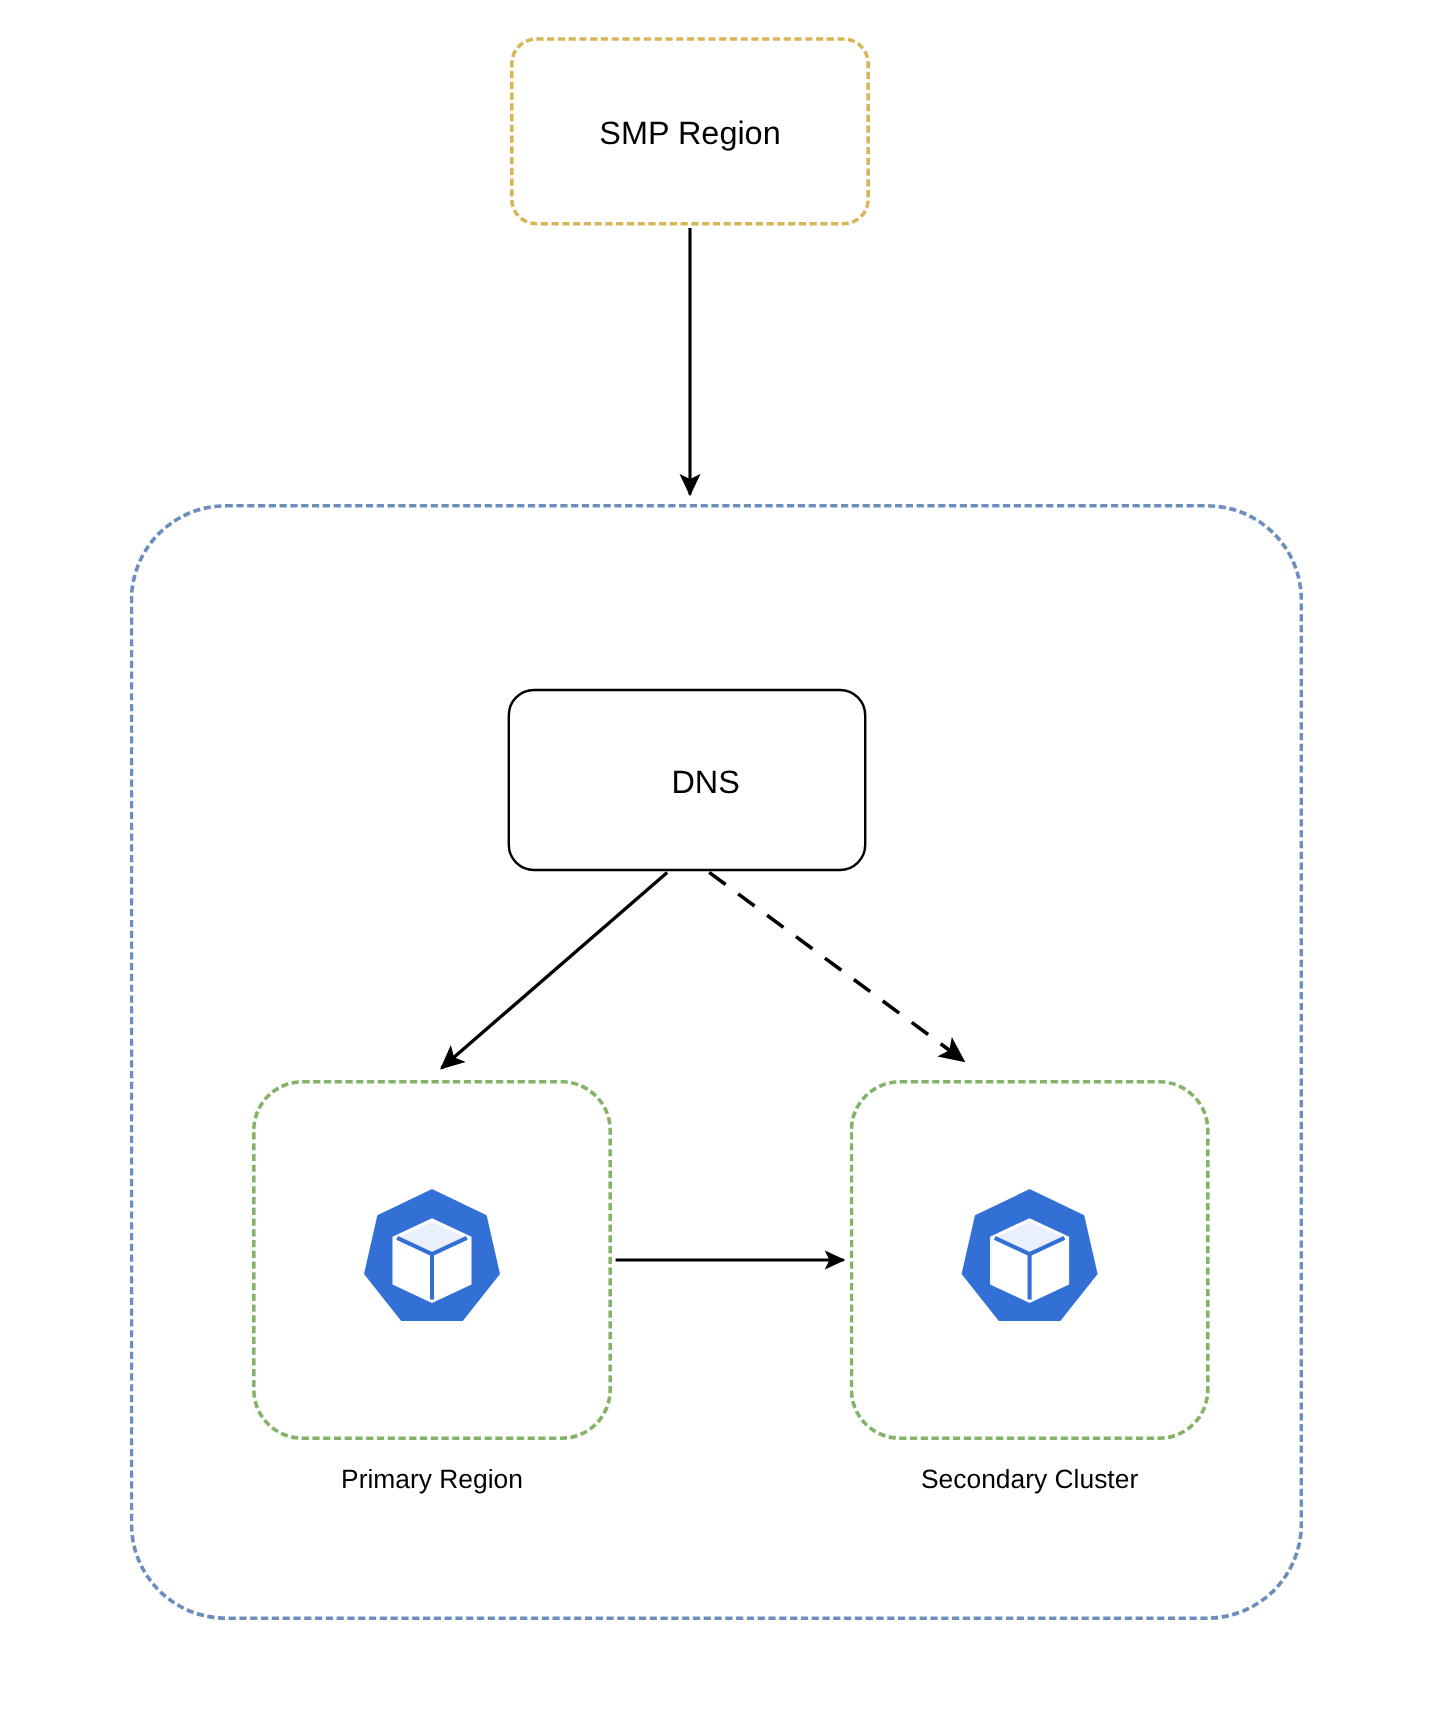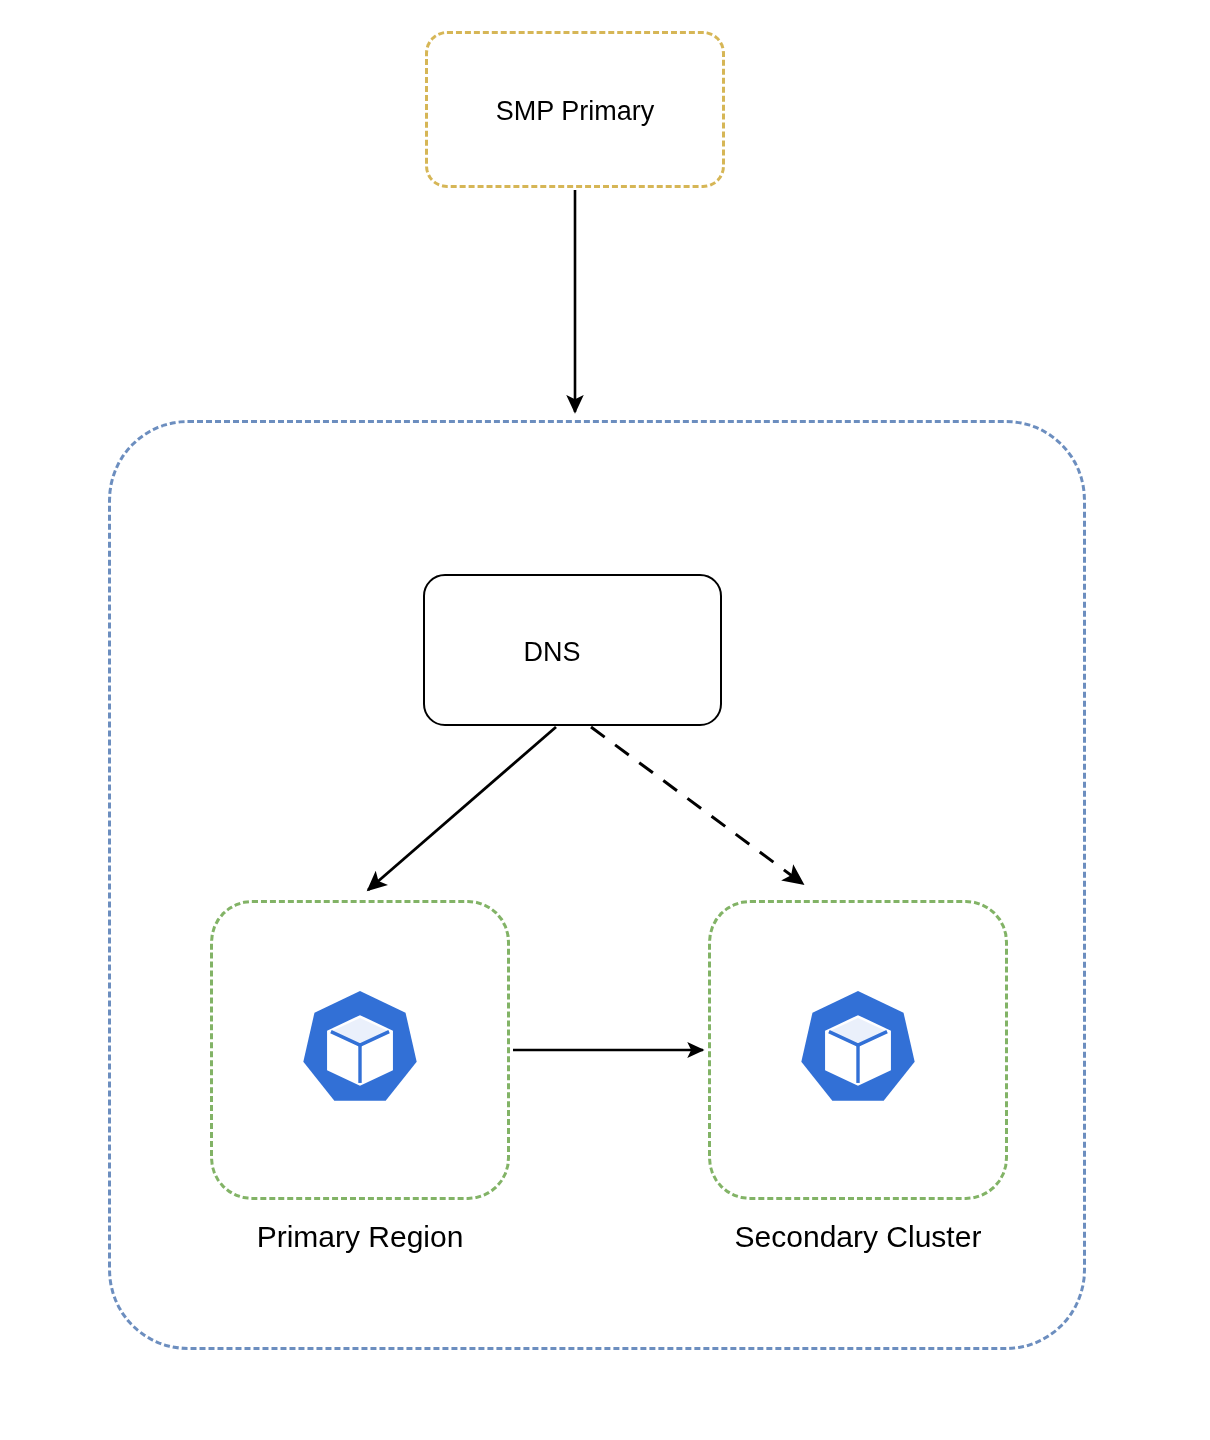--- a/index.html
+++ b/index.html
@@ -78,26 +78,27 @@
   }
   .smp-label {
     left: 425px;
     top: 95px;
     width: 300px;
   }
   .dns-label {
     left: 423px;
     top: 636px;
     width: 258px;
+    padding-left: 36px;
   }
   .region-caption {
     position: absolute;
     text-align: center;
     color: #000000;
-    font-size: 30px;
+    font-size: 22px;
     white-space: nowrap;
     user-select: none;
   }
   .caption-primary   { left: 210px; top: 1220px; width: 300px; }
   .caption-secondary { left: 708px; top: 1220px; width: 300px; }
 
   
   .k8s-logo {
     position: absolute;
     width: 124px;
@@ -131,21 +132,21 @@
     <line x1="575" y1="190" x2="575" y2="412" stroke="#000000" stroke-width="2.6" marker-end="url(#arrowFilled)"></line>
 
     <line x1="556" y1="727" x2="368" y2="890" stroke="#000000" stroke-width="2.8" marker-end="url(#arrowFilled)"></line>
 
     <line x1="591" y1="727" x2="803" y2="884" stroke="#000000" stroke-width="3" stroke-dasharray="17 13" marker-end="url(#arrowFilled)"></line>
 
     <line x1="513" y1="1050" x2="703" y2="1050" stroke="#000000" stroke-width="2.4" marker-end="url(#arrowFilled)"></line>
   </svg>
 
   <div class="box smp-cluster"></div>
-  <div class="node-label smp-label">SMP Primary</div>
+  <div class="node-label smp-label">SMP Region</div>
 
   <div class="box outer-region"></div>
 
   <div class="box dns-box"></div>
   <div class="node-label dns-label">DNS</div>
 
   <div class="box region-box region-primary"></div>
   <svg class="k8s-logo k8s-primary" viewBox="0 0 256 256" xmlns="http://www.w3.org/2000/svg">
     <path d="M128 6 L222 51 L245 152 L181 233 L75 233 L11 152 L34 51 Z" fill="#3270d6"></path>
     <path d="M128 56 L196 88 L196 170 L128 202 L60 170 L60 88 Z" fill="#ffffff"></path>

